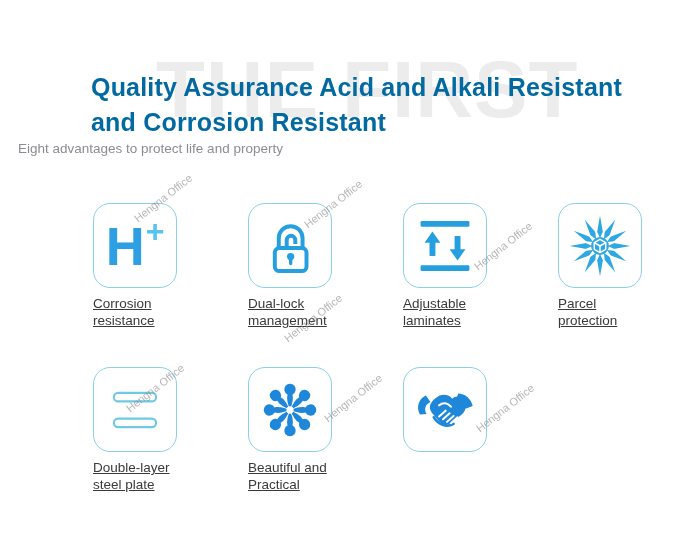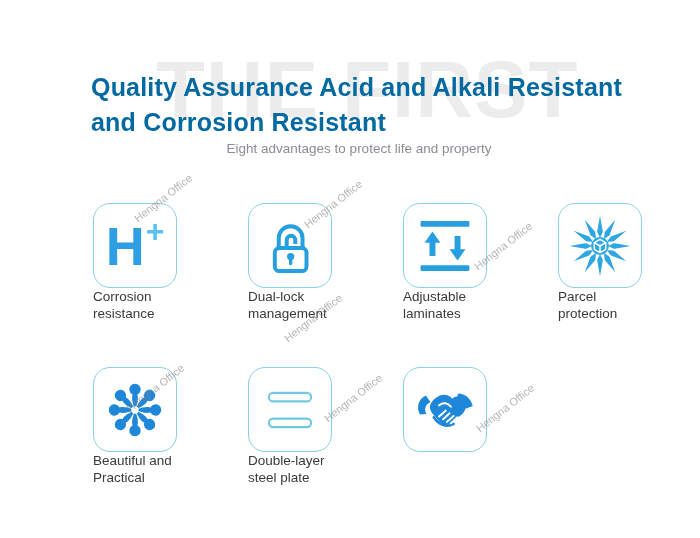--- a/index.html
+++ b/index.html
@@ -11,35 +11,35 @@
     position:absolute;left:156px;top:44px;z-index:0;
     font-size:80px;font-weight:700;letter-spacing:1px;color:#ececec;
     white-space:nowrap;user-select:none;
   }
   .title{
     position:absolute;left:91px;top:70px;width:560px;z-index:2;
     font-size:25px;line-height:35px;font-weight:700;color:#0369a1;letter-spacing:0.2px;
   }
   .subtitle{
     position:absolute;left:0;top:141px;width:700px;z-index:2;
-    text-align:center;padding-left:18px;box-sizing:border-box;
+    padding-left:18px;box-sizing:border-box;
     font-size:13.5px;color:#8c8c93;
   }
   .row{position:absolute;left:93px;display:flex;gap:71px;z-index:1;}
   .row1{top:203px;}
   .row2{top:367px;}
   .card{width:84px;}
   .iconbox{
     width:84px;height:85px;box-sizing:border-box;background:#fff;
     border:1.5px solid #8ccfe7;border-radius:17px;
     display:flex;align-items:center;justify-content:center;
   }
   .iconbox svg{width:66px;height:66px;display:block;}
   .label{
-    font-size:13.5px;line-height:17px;color:#3a3a3a;white-space:pre;
+    margin-top:7px;font-size:13.5px;line-height:17px;color:#3a3a3a;white-space:pre;text-decoration:underline;
   }
   .label.small{font-size:11.8px;line-height:15px;}
   .hplus{display:flex;align-items:flex-start;justify-content:center;}
   .hplus .h{font-size:54px;font-weight:700;color:#2f9fe3;line-height:1;}
   .hplus .plus{font-size:32px;font-weight:700;color:#58c3f0;line-height:1;margin-top:-4px;margin-left:1px;}
   .wm{
     position:absolute;z-index:3;font-size:11px;color:rgba(133,133,138,0.6);
     transform:rotate(-38deg);white-space:nowrap;user-select:none;
   }
 </style>
@@ -107,47 +107,47 @@
 protection</div>
   </div>
 
 </div>
 
 <div class="row row2">
 
 
   <div class="card">
     <div class="iconbox">
+      <svg viewBox="0 0 100 100" fill="none" stroke="#6fc9e2" stroke-width="3.2">
+        <rect x="18" y="24" width="64" height="13" rx="6.5"></rect>
+        <rect x="18" y="63" width="64" height="13" rx="6.5"></rect>
+      </svg>
+    </div>
+    <div class="label">Double-layer
+steel plate</div>
+  </div>
+
+  <div class="card">
+    <div class="iconbox">
       <svg viewBox="0 0 100 100" fill="#1f87d9">
         <g>
           <path d="M50,49 C46.5,41 44.5,33 46.2,26.5 A8.6,8.6 0 1 1 53.8,26.5 C55.5,33 53.5,41 50,49 Z"></path>
           <path transform="rotate(45 50 50)" d="M50,49 C46.5,41 44.5,33 46.2,26.5 A8.6,8.6 0 1 1 53.8,26.5 C55.5,33 53.5,41 50,49 Z"></path>
           <path transform="rotate(90 50 50)" d="M50,49 C46.5,41 44.5,33 46.2,26.5 A8.6,8.6 0 1 1 53.8,26.5 C55.5,33 53.5,41 50,49 Z"></path>
           <path transform="rotate(135 50 50)" d="M50,49 C46.5,41 44.5,33 46.2,26.5 A8.6,8.6 0 1 1 53.8,26.5 C55.5,33 53.5,41 50,49 Z"></path>
           <path transform="rotate(180 50 50)" d="M50,49 C46.5,41 44.5,33 46.2,26.5 A8.6,8.6 0 1 1 53.8,26.5 C55.5,33 53.5,41 50,49 Z"></path>
           <path transform="rotate(225 50 50)" d="M50,49 C46.5,41 44.5,33 46.2,26.5 A8.6,8.6 0 1 1 53.8,26.5 C55.5,33 53.5,41 50,49 Z"></path>
           <path transform="rotate(270 50 50)" d="M50,49 C46.5,41 44.5,33 46.2,26.5 A8.6,8.6 0 1 1 53.8,26.5 C55.5,33 53.5,41 50,49 Z"></path>
           <path transform="rotate(315 50 50)" d="M50,49 C46.5,41 44.5,33 46.2,26.5 A8.6,8.6 0 1 1 53.8,26.5 C55.5,33 53.5,41 50,49 Z"></path>
         </g>
         <circle cx="50" cy="50" r="5.5" fill="#ffffff"></circle>
       </svg>
     </div>
     <div class="label">Beautiful and
 Practical</div>
-  </div>
-
-  <div class="card">
-    <div class="iconbox">
-      <svg viewBox="0 0 100 100" fill="none" stroke="#6fc9e2" stroke-width="3.2">
-        <rect x="18" y="24" width="64" height="13" rx="6.5"></rect>
-        <rect x="18" y="63" width="64" height="13" rx="6.5"></rect>
-      </svg>
-    </div>
-    <div class="label">Double-layer
-steel plate</div>
   </div>
 
   <div class="card">
     <div class="iconbox">
       <svg viewBox="0 0 100 100">
         <g fill="#1f87d9">
           <path d="M12,57 C6,46 10,33 21,28 L28,38 C20,41 18,50 22,56 Z"></path>
           <path d="M70,25 C80,25 90,33 92,44 L81,48 C79,40 74,35 67,34 Z"></path>
           <path d="M36,32 C44,24 56,26 61,33 C65,28 74,28 78,34 C84,42 82,52 74,58 L57,71 C52,74 46,73 42,68 L30,54 C24,46 28,38 36,32 Z"></path>
         </g>

